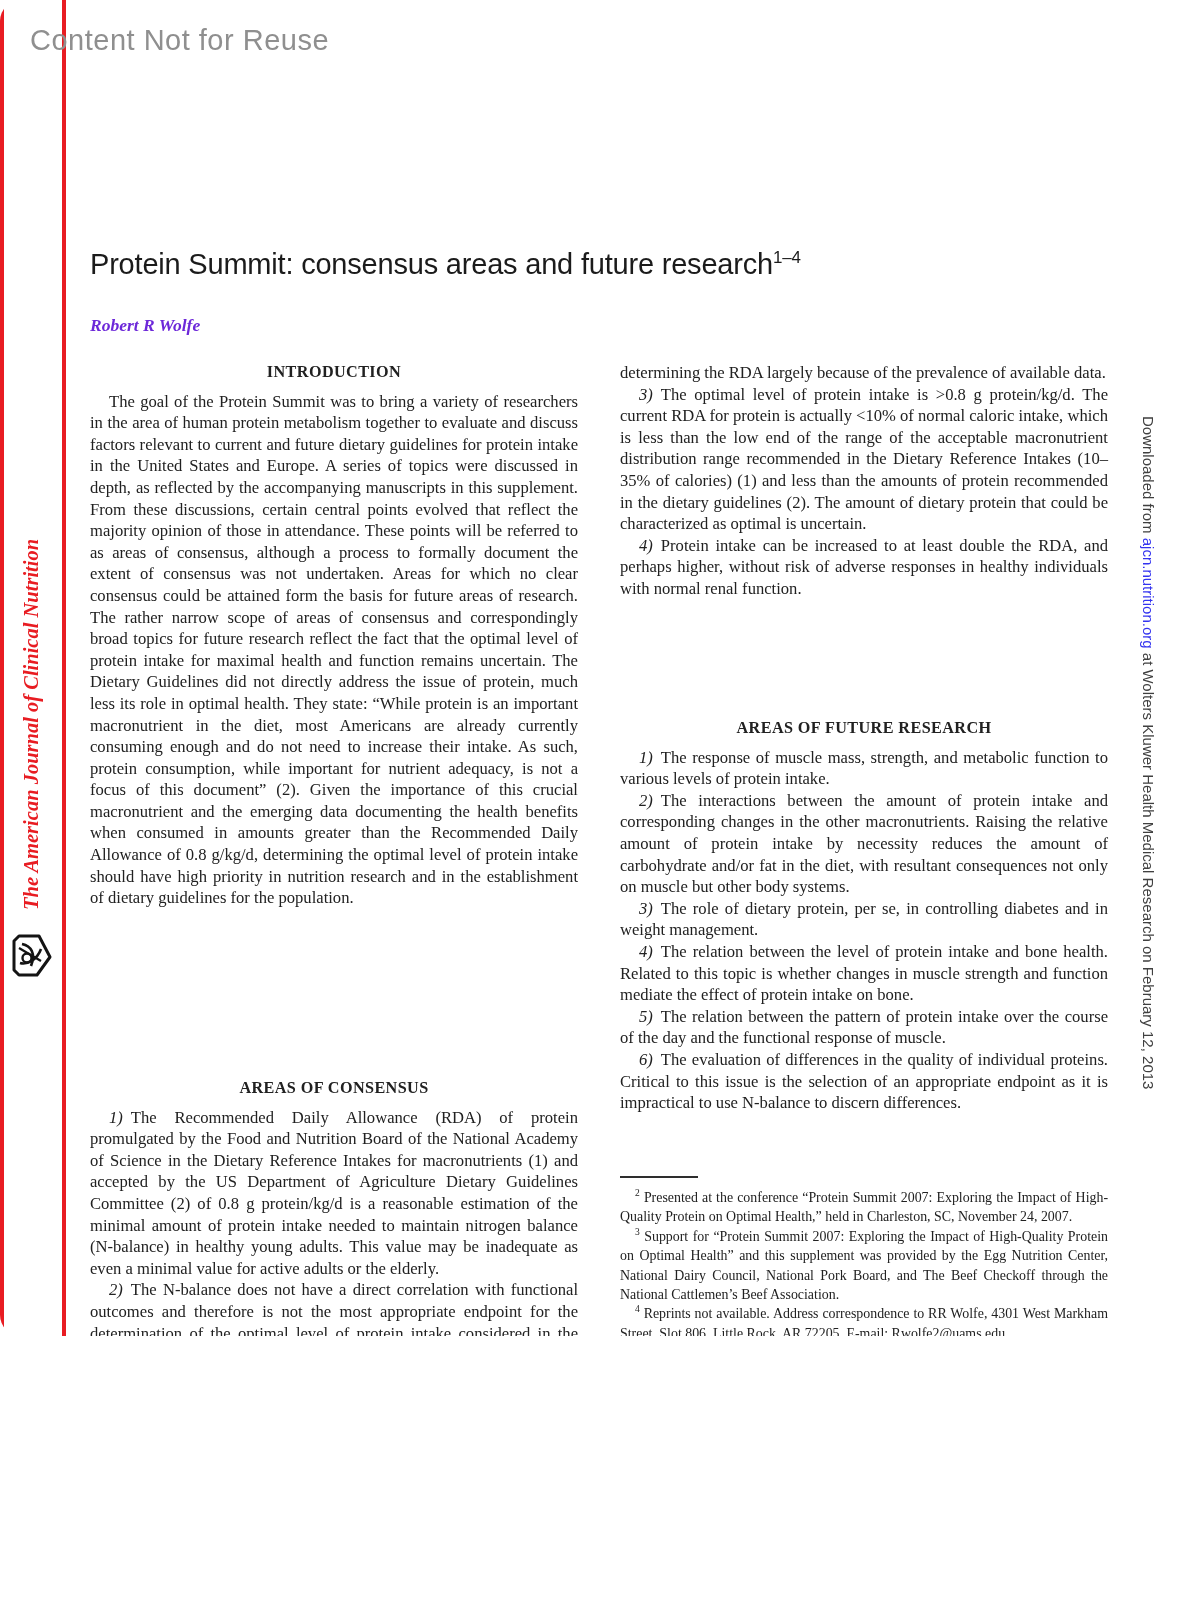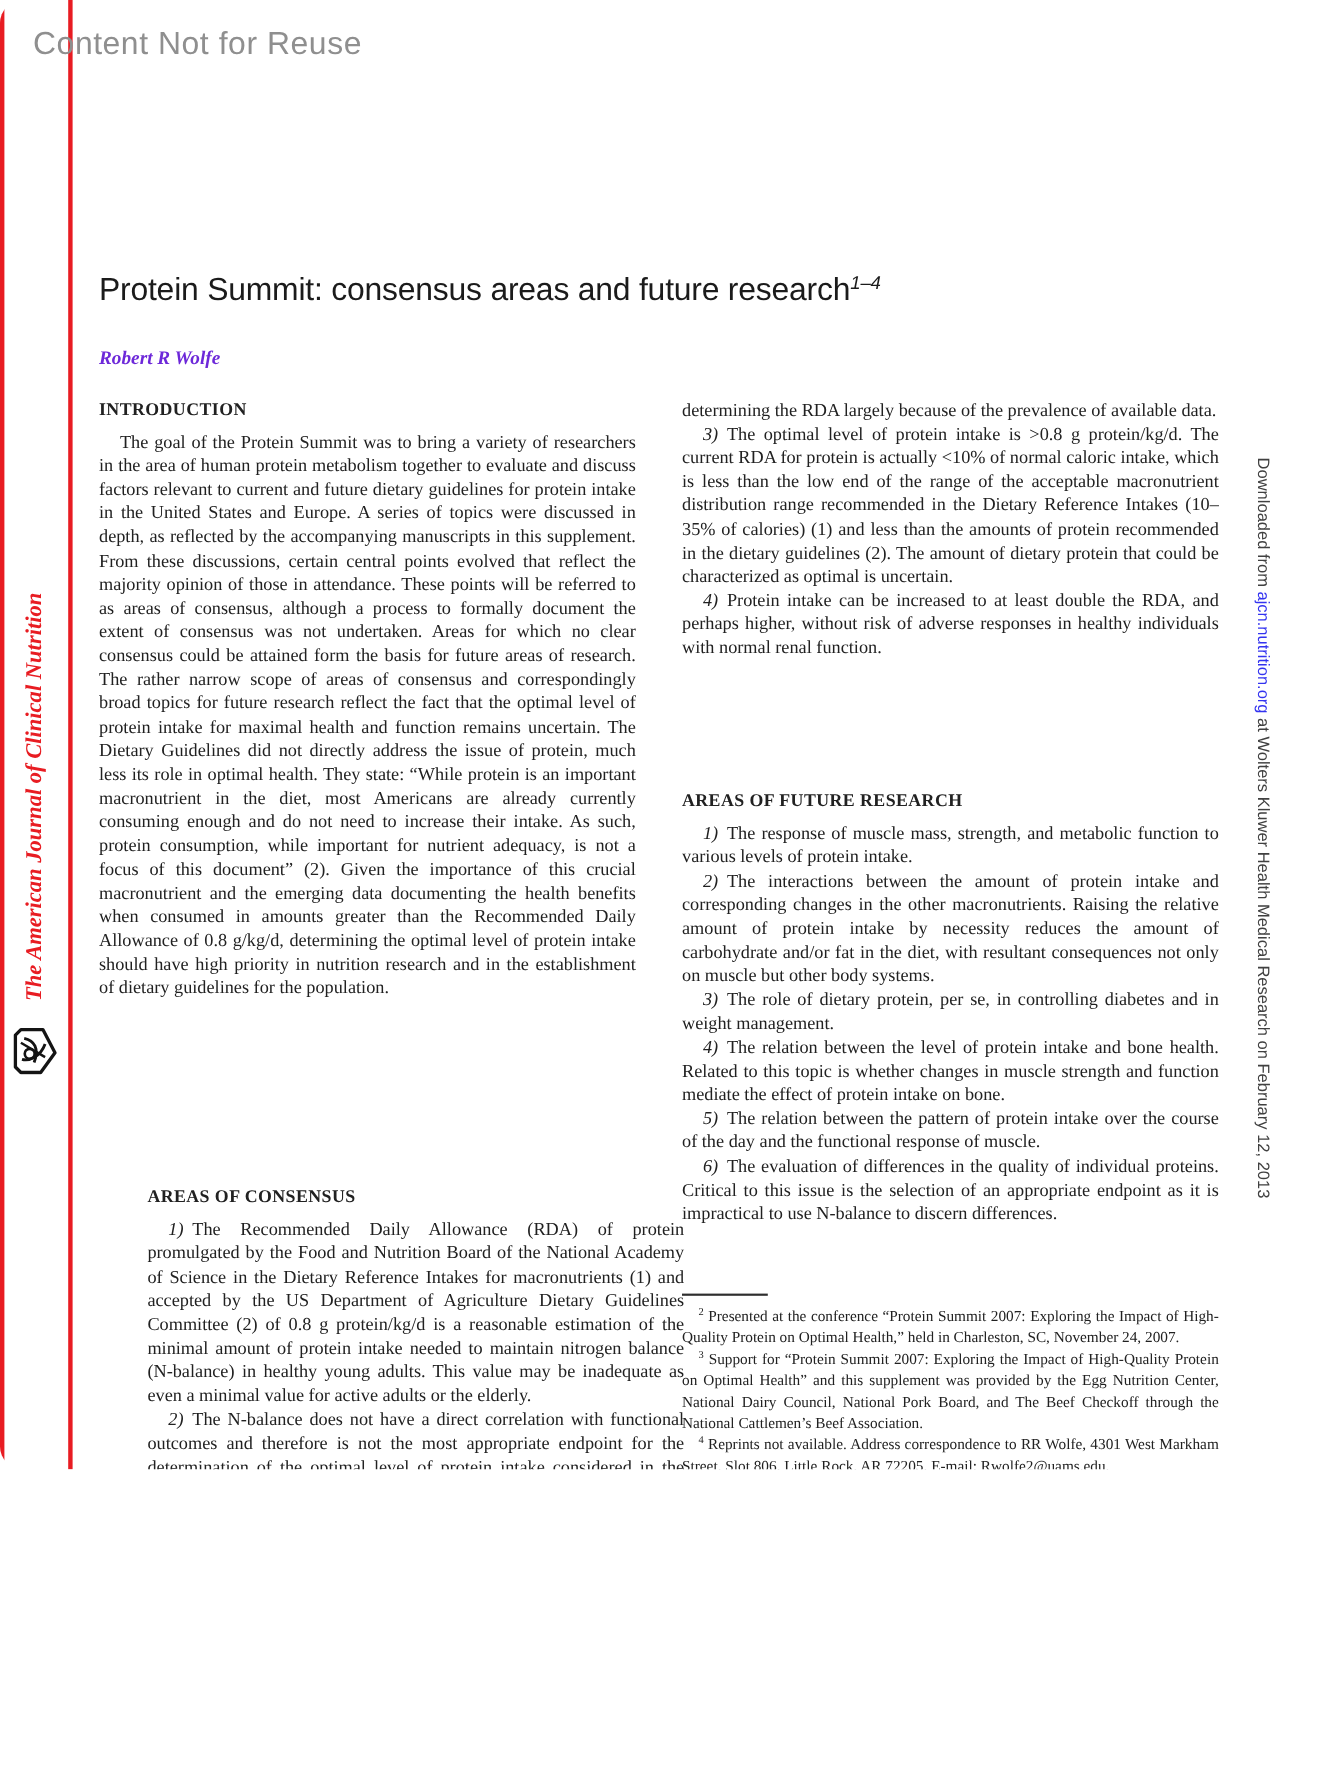--- a/index.html
+++ b/index.html
@@ -31,36 +31,36 @@
     font-family:"Liberation Sans", sans-serif; font-size:15px; color:#404040;
     white-space:nowrap;
   }
   .dl-strip a { color:#3333f0; text-decoration:none; }
 
   .article-title {
     position:absolute; left:90px; top:248px;
     font-family:"Liberation Sans", sans-serif; font-size:29px; font-weight:500;
     color:#1b1b1b; letter-spacing:-0.2px; white-space:nowrap;
   }
-  .article-title sup { font-size:17px; line-height:0;font-style:italic; }
+  .article-title sup { font-size:17px; line-height:0; }
   .author {
     position:absolute; left:90px; top:315px;
     font-size:17.5px; font-style:italic; font-weight:bold; color:#6d28d9;
   }
 
   .block { position:absolute; width:488px; text-align:justify;
            font-size:16.6px; line-height:21.6px; color:#212121; }
   .b-intro      { left:90px;  top:362px; }
-  .b-consensus  { left:90px;  top:1078px;margin-left:44px; }
+  .b-consensus  { left:90px;  top:1078px; }
   .b-cont       { left:620px; top:362px; }
   .b-future     { left:620px; top:718px; }
 
   .sect-heading {
     font-weight:bold; font-size:16.2px; letter-spacing:0.4px;
-    text-align:left; margin:0 0 7px 0;
+    text-align:center; margin:0 0 7px 0;
   }
   .block p { margin:0; }
   .para-indent { text-indent:19px; }
   .item { text-indent:19px; }
   .inum { font-style:italic; margin-right:8px; }
 
   .footnotes { position:absolute; left:620px; top:1176px; width:488px;
                font-size:13.9px; line-height:19.4px; text-align:justify; color:#212121; }
   .fn-rule { width:78px; height:0; border-top:2.6px solid #2e2e2e; margin:0 0 10px 0; }
   .footnotes p { margin:0; text-indent:15px; }

